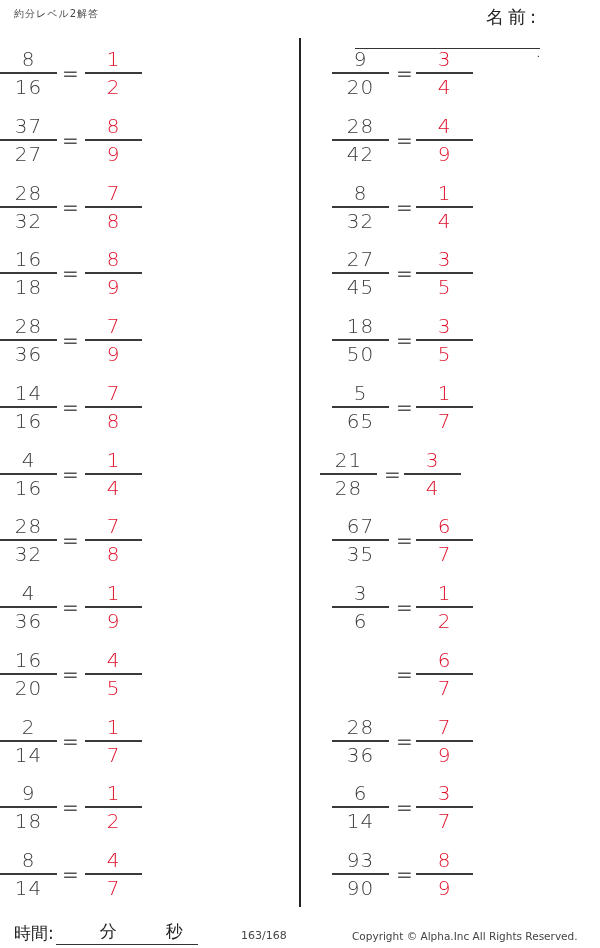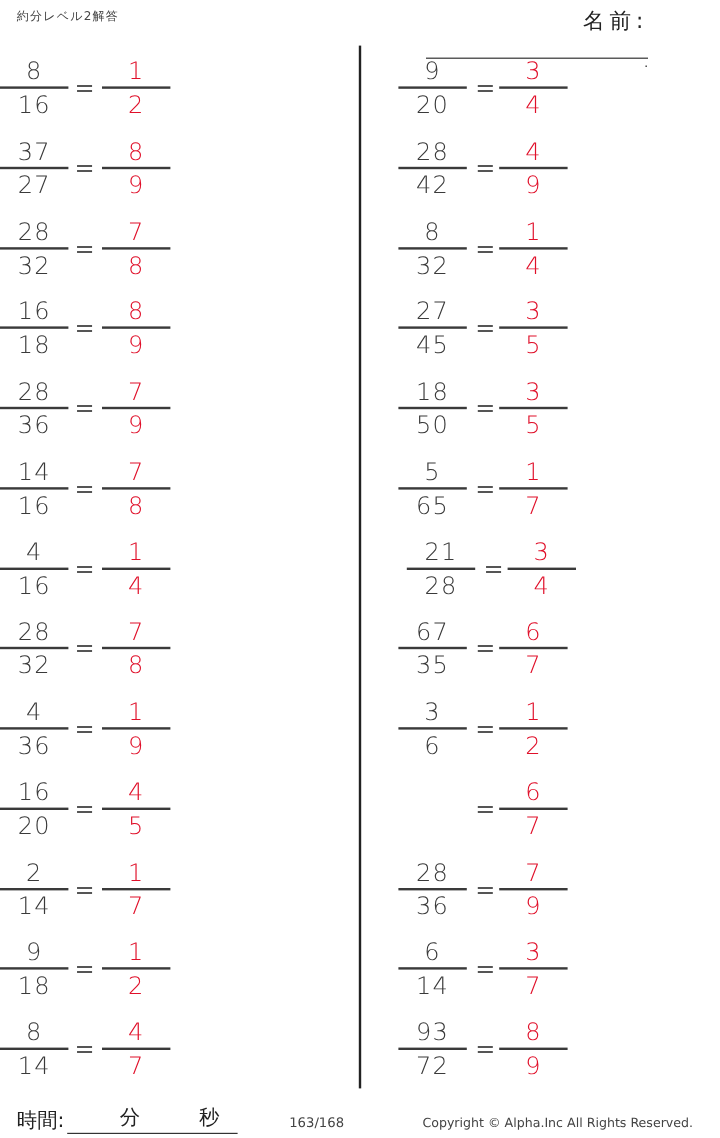--- a/index.html
+++ b/index.html
@@ -281,21 +281,21 @@
         <div class="bar"></div>
         <div class="den">65</div>
       </div>
       <div class="eq" style="left:64px">=</div>
       <div class="frac answer" style="left:84px">
         <div class="num">1</div>
         <div class="bar"></div>
         <div class="den">7</div>
       </div>
     </div>
-    <div class="problem" style="left: 339px; top: 442.5px;">
+    <div class="problem" style="left: 320px; top: 442.5px;">
       <div class="frac question" style="left:0px">
         <div class="num">21</div>
         <div class="bar"></div>
         <div class="den">28</div>
       </div>
       <div class="eq" style="left:64px">=</div>
       <div class="frac answer" style="left:84px">
         <div class="num">3</div>
         <div class="bar"></div>
         <div class="den">4</div>
@@ -358,21 +358,21 @@
       <div class="frac answer" style="left:84px">
         <div class="num">3</div>
         <div class="bar"></div>
         <div class="den">7</div>
       </div>
     </div>
     <div class="problem" style="left: 332px; top: 843px;">
       <div class="frac question" style="left:0px">
         <div class="num">93</div>
         <div class="bar"></div>
-        <div class="den">72</div>
+        <div class="den">90</div>
       </div>
       <div class="eq" style="left:64px">=</div>
       <div class="frac answer" style="left:84px">
         <div class="num">8</div>
         <div class="bar"></div>
         <div class="den">9</div>
       </div>
     </div>
   </div>
 

